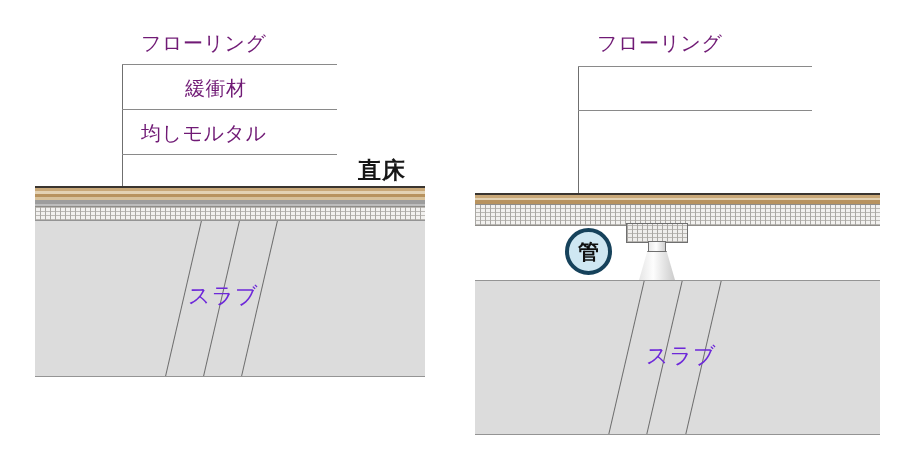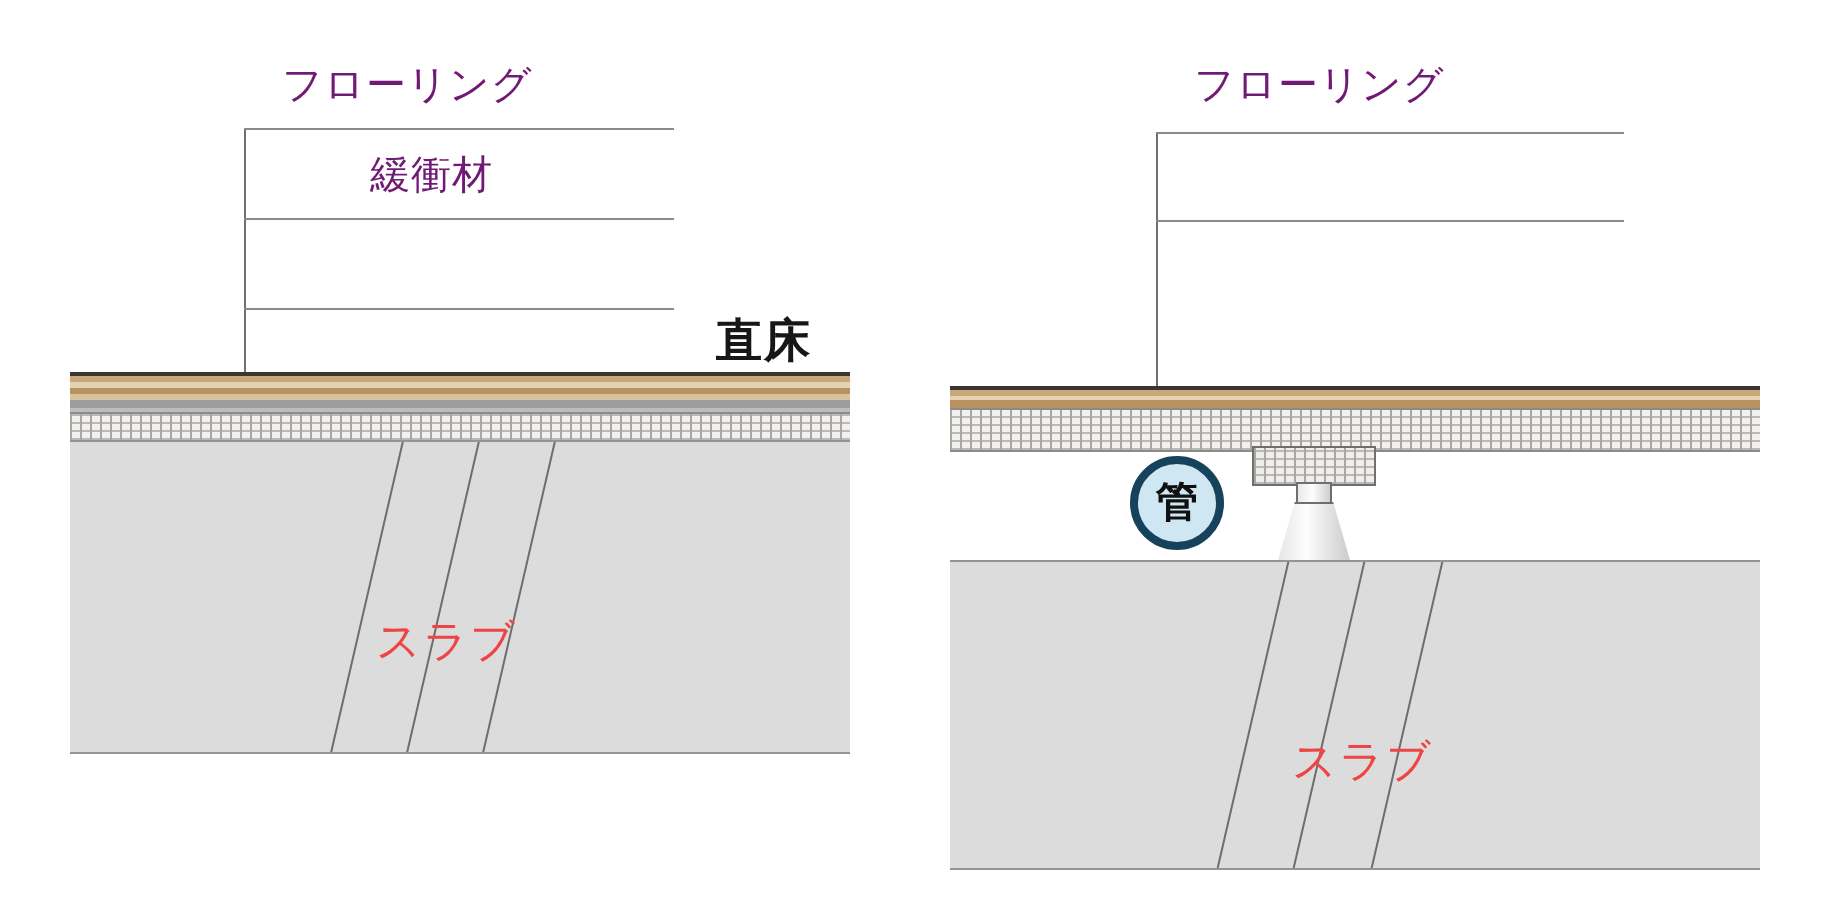--- a/index.html
+++ b/index.html
@@ -78,24 +78,23 @@
   }
   .slab-hatch{
     position:absolute;top:-12px;bottom:-12px;width:1px;
     background:#6d6d6d;
     transform:rotate(13deg);
     transform-origin:center;
   }
   .slab-label{
     position:absolute;
     font-size:22px;
-    color:#ef4444;
+    color:#6d28d9;
     white-space:nowrap;
     letter-spacing:1px;
-    margin-top:25px;
   }
 
   
   .ped-plate{
     position:absolute;
     background-color:#efeeec;
     background-image:
       repeating-linear-gradient(90deg, #a9a7a3 0px, #a9a7a3 1px, transparent 1px, transparent 5px),
       repeating-linear-gradient(0deg,  #bbb9b5 0px, #bbb9b5 1px, transparent 1px, transparent 4px);
     border:1px solid #6f6f6f;
@@ -145,20 +144,21 @@
 
   <div class="panel" id="panel-left">
 
     <div class="leader-v" style="left:122px;top:64px;height:130px;"></div>
     <div class="leader-h" style="left:122px;top:64px;width:215px;"></div>
     <div class="leader-h" style="left:122px;top:109px;width:215px;"></div>
     <div class="leader-h" style="left:122px;top:154px;width:215px;"></div>
 
     <div class="callout-label" style="left:141px;top:33px;">フローリング</div>
     <div class="callout-label" style="left:141px;top:78px;margin-left:44px;">緩衝材</div>
+    <div class="callout-label" style="left:141px;top:123px;">均しモルタル</div>
 
     <div class="diagram-title" style="left:358px;top:155px;">直床</div>
 
     <div class="dot" style="left:119px;top:190px;"></div>
     <div class="dot" style="left:119px;top:203px;"></div>
     <div class="dot" style="left:119px;top:212px;"></div>
 
     <div class="floor-assembly" style="left:35px;top:186px;width:390px;height:33px;">
       <div class="layer lay-topline" style="top:0px;height:2px;"></div>
       <div class="layer lay-floor-a" style="top:2px;height:3px;"></div>

